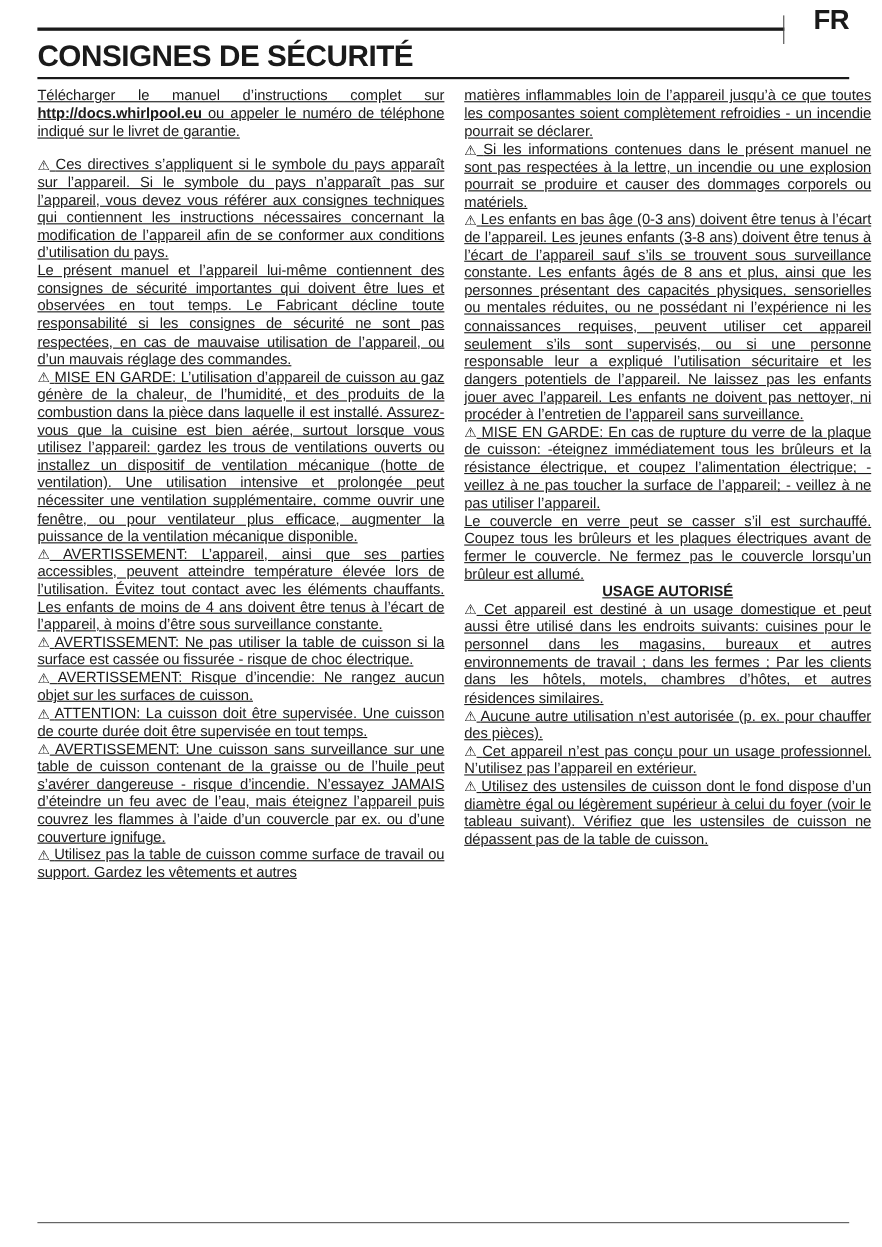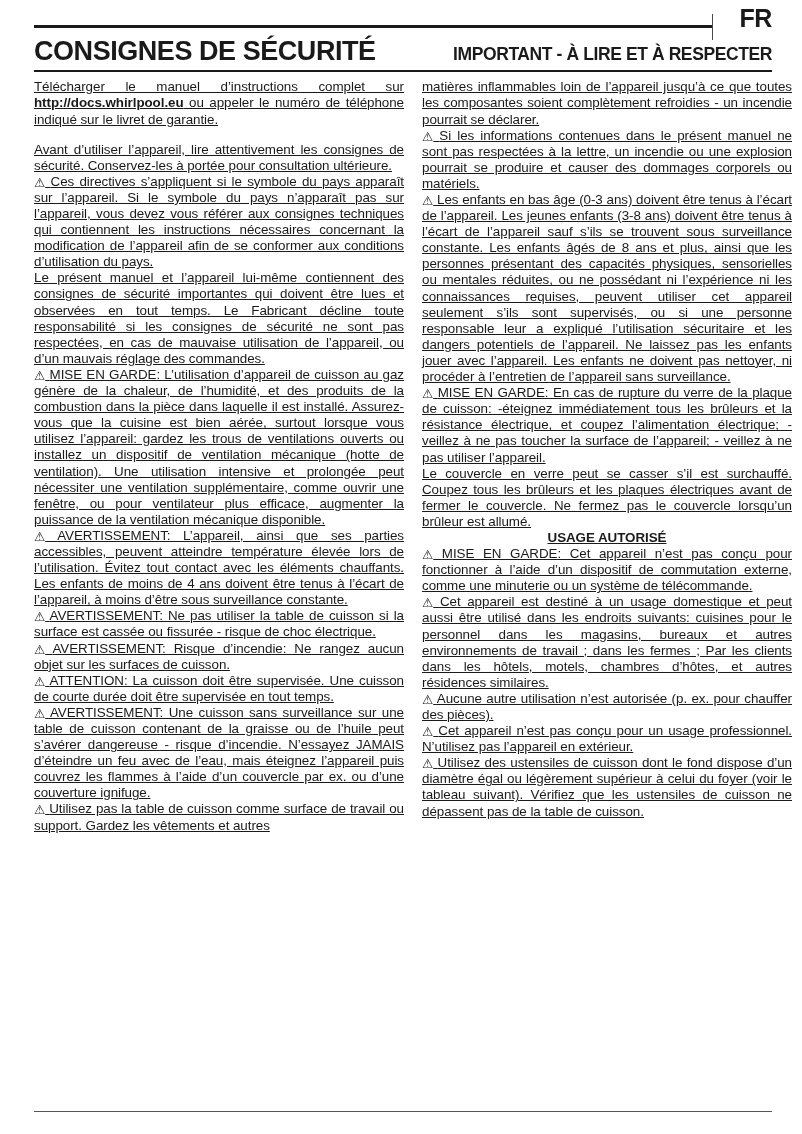--- a/index.html
+++ b/index.html
@@ -150,47 +150,44 @@
 <div class="page">
 
   <div class="header">
     <div class="header-rule-row">
       <div class="header-rule"></div>
       <div class="header-rule-tick"></div>
       <div class="lang-code">FR</div>
     </div>
     <div class="title-row">
       <div class="title-main">CONSIGNES DE SÉCURITÉ</div>
-      <div class="title-sub">IMPORTANT - À LIRE ET À RESPECTER</div>
     </div>
     <div class="header-rule-bottom"></div>
   </div>
 
   <div class="columns">
     <div class="col" id="col-left">
         <p class="para spacer-after"><span>Télécharger le manuel d’instructions complet sur </span><span class="bold">http://docs.whirlpool.eu</span><span> ou appeler le numéro de téléphone indiqué sur le livret de garantie.</span></p>
-        <p class="para"><span>Avant d’utiliser l’appareil, lire attentivement les consignes de sécurité. Conservez-les à portée pour consultation ultérieure.</span></p>
         <p class="para"><span class="warn">⚠</span> <span>Ces directives s’appliquent si le symbole du pays apparaît sur l’appareil. Si le symbole du pays n’apparaît pas sur l’appareil, vous devez vous référer aux consignes techniques qui contiennent les instructions nécessaires concernant la modification de l’appareil afin de se conformer aux conditions d’utilisation du pays.</span></p>
         <p class="para"><span>Le présent manuel et l’appareil lui-même contiennent des consignes de sécurité importantes qui doivent être lues et observées en tout temps. Le Fabricant décline toute responsabilité si les consignes de sécurité ne sont pas respectées, en cas de mauvaise utilisation de l’appareil, ou d’un mauvais réglage des commandes.</span></p>
         <p class="para"><span class="warn">⚠</span> <span>MISE EN GARDE: L’utilisation d’appareil de cuisson au gaz génère de la chaleur, de l’humidité, et des produits de la combustion dans la pièce dans laquelle il est installé. Assurez-vous que la cuisine est bien aérée, surtout lorsque vous utilisez l’appareil: gardez les trous de ventilations ouverts ou installez un dispositif de ventilation mécanique (hotte de ventilation). Une utilisation intensive et prolongée peut nécessiter une ventilation supplémentaire, comme ouvrir une fenêtre, ou pour ventilateur plus efficace, augmenter la puissance de la ventilation mécanique disponible.</span></p>
         <p class="para"><span class="warn">⚠</span> <span>AVERTISSEMENT: L’appareil, ainsi que ses parties accessibles, peuvent atteindre température élevée lors de l’utilisation. Évitez tout contact avec les éléments chauffants. Les enfants de moins de 4 ans doivent être tenus à l’écart de l’appareil, à moins d’être sous surveillance constante.</span></p>
         <p class="para"><span class="warn">⚠</span> <span>AVERTISSEMENT: Ne pas utiliser la table de cuisson si la surface est cassée ou fissurée - risque de choc électrique.</span></p>
         <p class="para"><span class="warn">⚠</span> <span>AVERTISSEMENT: Risque d’incendie: Ne rangez aucun objet sur les surfaces de cuisson.</span></p>
         <p class="para"><span class="warn">⚠</span> <span>ATTENTION: La cuisson doit être supervisée. Une cuisson de courte durée doit être supervisée en tout temps.</span></p>
         <p class="para"><span class="warn">⚠</span> <span>AVERTISSEMENT: Une cuisson sans surveillance sur une table de cuisson contenant de la graisse ou de l’huile peut s’avérer dangereuse - risque d’incendie. N’essayez JAMAIS d’éteindre un feu avec de l’eau, mais éteignez l’appareil puis couvrez les flammes à l’aide d’un couvercle par ex. ou d’une couverture ignifuge.</span></p>
         <p class="para last-left"><span class="warn">⚠</span> <span>Utilisez pas la table de cuisson comme surface de travail ou support. Gardez les vêtements et autres</span></p>
       </div>
     <div class="col" id="col-right">
         <p class="para"><span>matières inflammables loin de l’appareil jusqu’à ce que toutes les composantes soient complètement refroidies - un incendie pourrait se déclarer.</span></p>
         <p class="para"><span class="warn">⚠</span> <span>Si les informations contenues dans le présent manuel ne sont pas respectées à la lettre, un incendie ou une explosion pourrait se produire et causer des dommages corporels ou matériels.</span></p>
         <p class="para"><span class="warn">⚠</span> <span>Les enfants en bas âge (0-3 ans) doivent être tenus à l’écart de l’appareil. Les jeunes enfants (3-8 ans) doivent être tenus à l’écart de l’appareil sauf s’ils se trouvent sous surveillance constante. Les enfants âgés de 8 ans et plus, ainsi que les personnes présentant des capacités physiques, sensorielles ou mentales réduites, ou ne possédant ni l’expérience ni les connaissances requises, peuvent utiliser cet appareil seulement s’ils sont supervisés, ou si une personne responsable leur a expliqué l’utilisation sécuritaire et les dangers potentiels de l’appareil. Ne laissez pas les enfants jouer avec l’appareil. Les enfants ne doivent pas nettoyer, ni procéder à l’entretien de l’appareil sans surveillance.</span></p>
         <p class="para"><span class="warn">⚠</span> <span>MISE EN GARDE: En cas de rupture du verre de la plaque de cuisson: -éteignez immédiatement tous les brûleurs et la résistance électrique, et coupez l’alimentation électrique; - veillez à ne pas toucher la surface de l’appareil; - veillez à ne pas utiliser l’appareil.</span></p>
         <p class="para"><span>Le couvercle en verre peut se casser s’il est surchauffé. Coupez tous les brûleurs et les plaques électriques avant de fermer le couvercle. Ne fermez pas le couvercle lorsqu’un brûleur est allumé.</span></p>
         <p class="para section-head nojust">USAGE AUTORISÉ</p>
-        <p class="para"><span class="warn">⚠</span> <span>MISE EN GARDE: Cet appareil n’est pas conçu pour fonctionner à l’aide d’un dispositif de commutation externe, comme une minuterie ou un système de télécommande.</span></p>
         <p class="para"><span class="warn">⚠</span> <span>Cet appareil est destiné à un usage domestique et peut aussi être utilisé dans les endroits suivants: cuisines pour le personnel dans les magasins, bureaux et autres environnements de travail ; dans les fermes ; Par les clients dans les hôtels, motels, chambres d’hôtes, et autres résidences similaires.</span></p>
         <p class="para"><span class="warn">⚠</span> <span>Aucune autre utilisation n’est autorisée (p. ex. pour chauffer des pièces).</span></p>
         <p class="para"><span class="warn">⚠</span> <span>Cet appareil n’est pas conçu pour un usage professionnel. N’utilisez pas l’appareil en extérieur.</span></p>
         <p class="para"><span class="warn">⚠</span> <span>Utilisez des ustensiles de cuisson dont le fond dispose d’un diamètre égal ou légèrement supérieur à celui du foyer (voir le tableau suivant). Vérifiez que les ustensiles de cuisson ne dépassent pas de la table de cuisson.</span></p>
       </div>
   </div>
 
   <div class="footer-rule"></div>
 </div>
 

